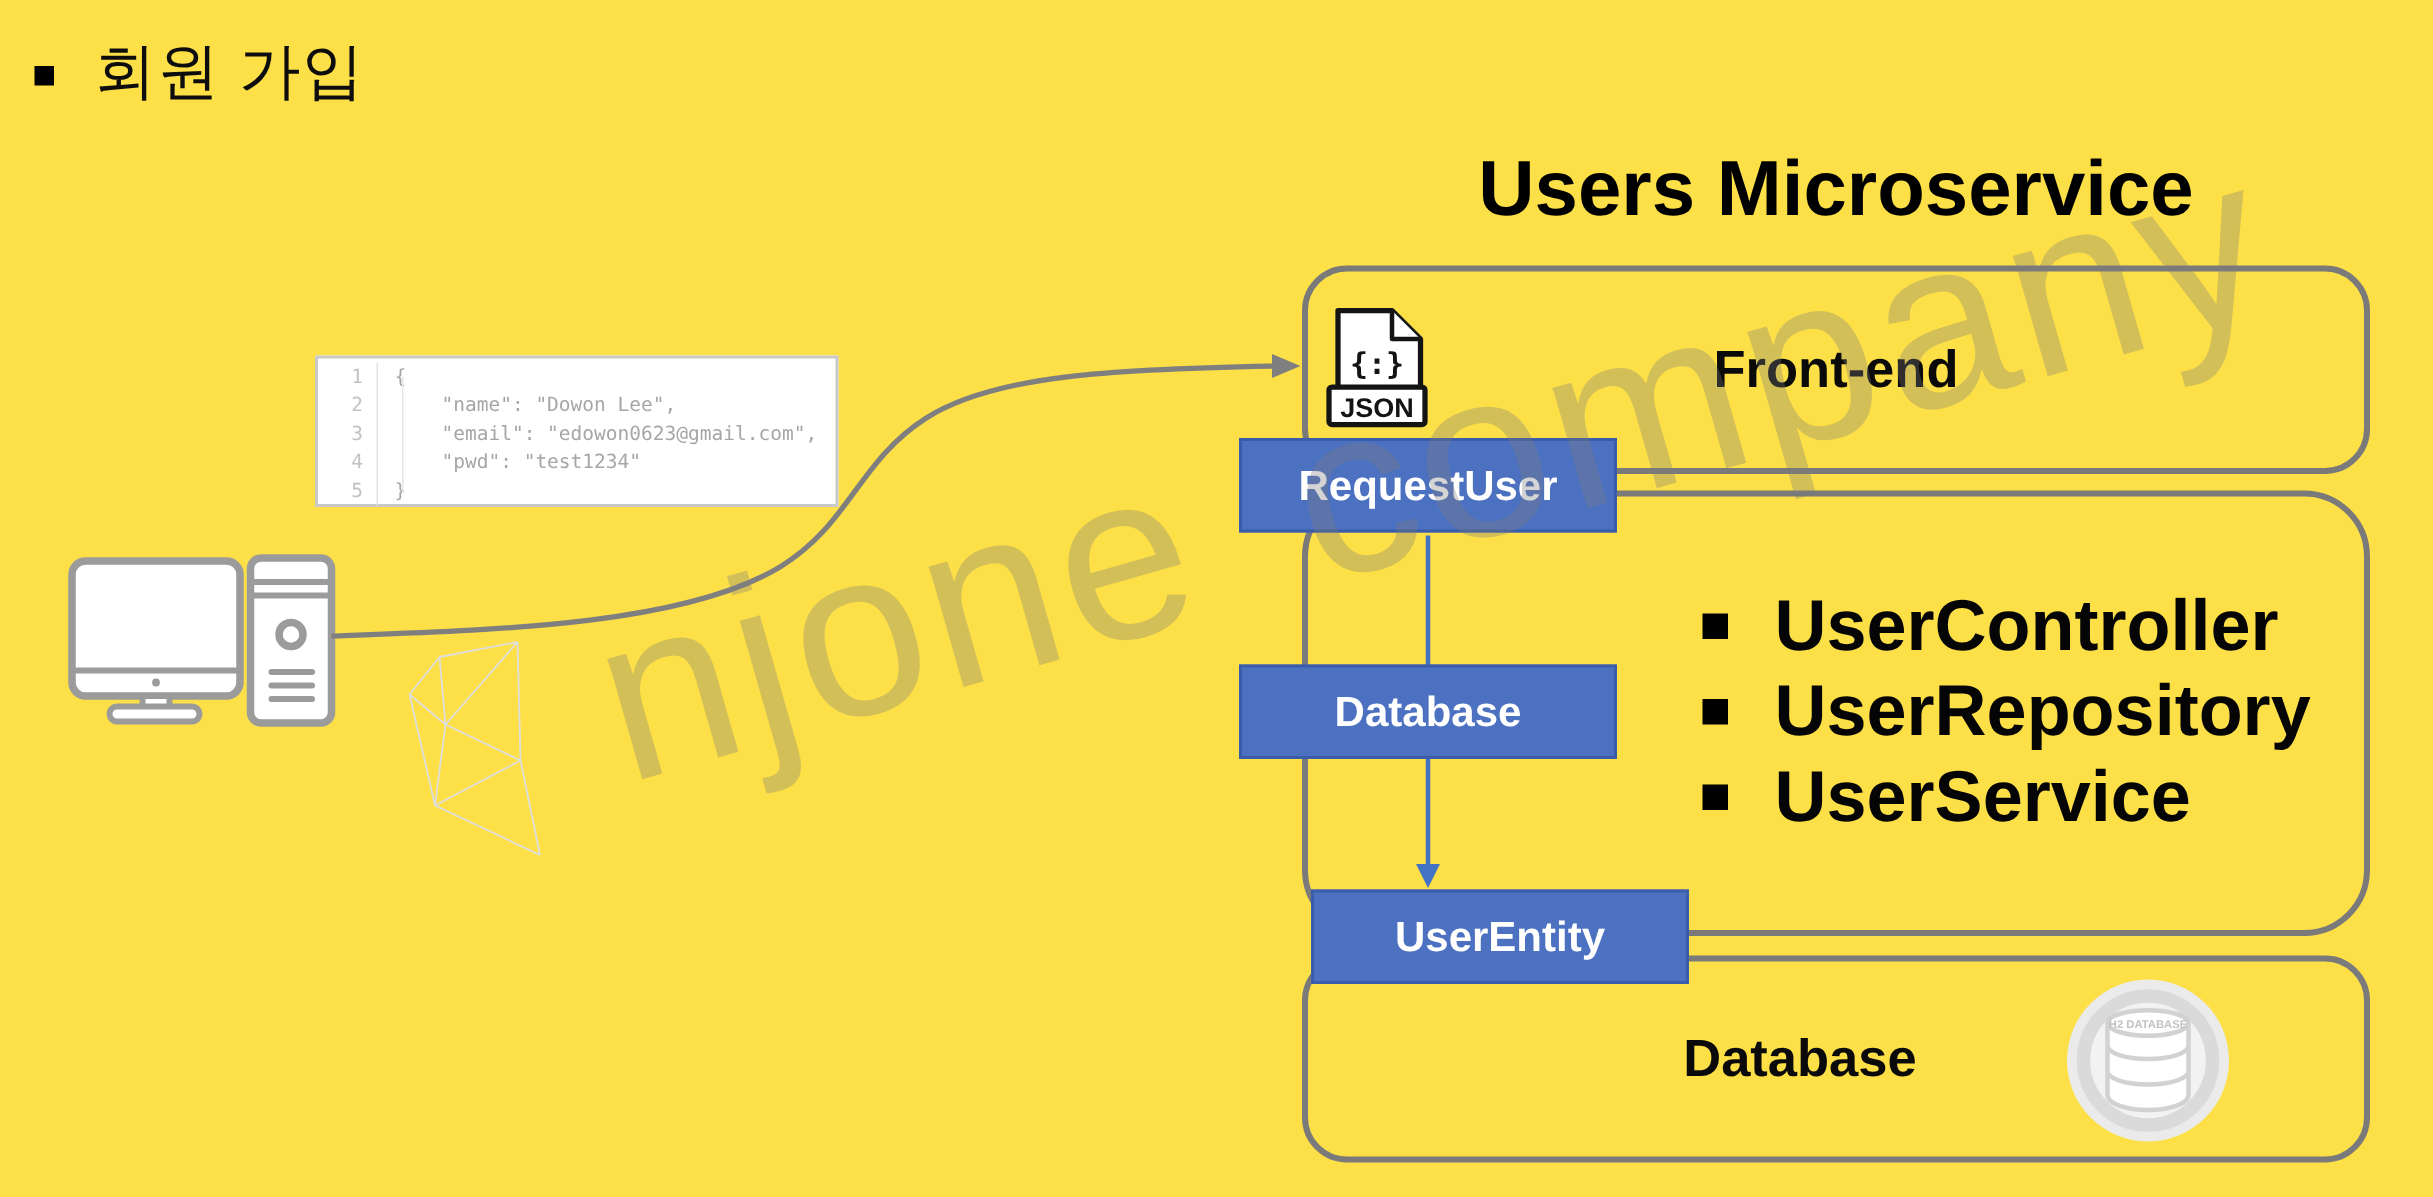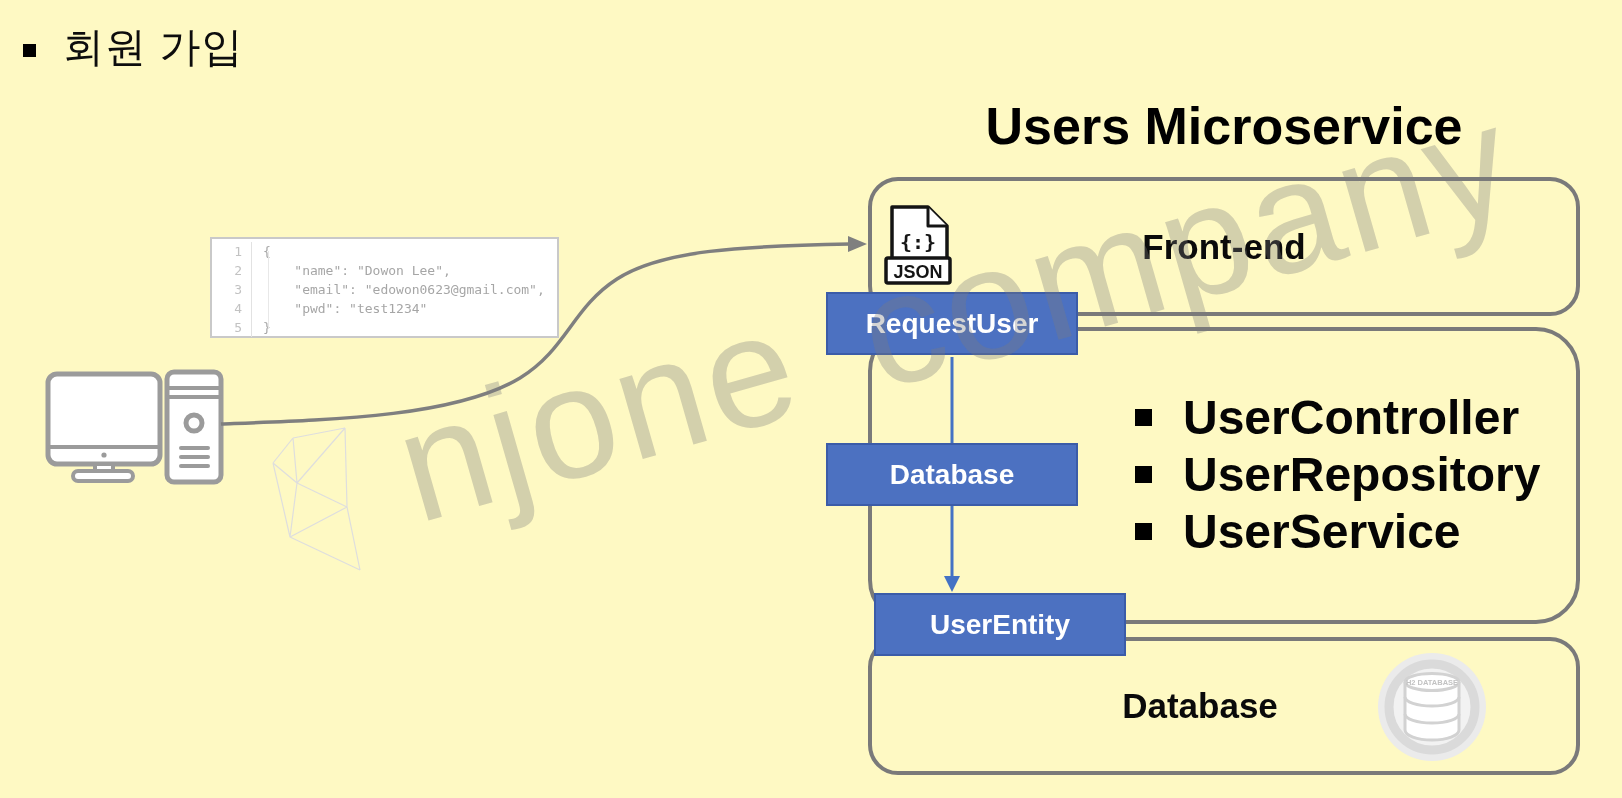--- a/index.html
+++ b/index.html
@@ -1,16 +1,16 @@
 <!DOCTYPE html>
 <html><head>
 <meta charset="utf-8">
 <style>
   html,body{margin:0;padding:0;background:#fff;}
-  .canvas{position:relative;width:1622px;height:798px;background:#fef9c3;overflow:hidden;
+  .canvas{position:relative;width:1622px;height:798px;background:#fde047;overflow:hidden;
           font-family:"Liberation Sans","DejaVu Sans",sans-serif;}
 
   
   .slide-title{position:absolute;left:23px;top:20px;display:flex;align-items:center;gap:27px;z-index:2;}
   .slide-title .sq{width:13px;height:13px;background:#000;margin-top:6px;}
   .slide-title .txt{font-size:41px;color:#0d0d0d;font-weight:500;letter-spacing:1px;}
 
   
   .code-box{position:absolute;left:210px;top:237px;width:349px;height:101px;border:2px solid #c9c9c9;
             background:#fff;box-sizing:border-box;padding-top:3px;z-index:2;}

